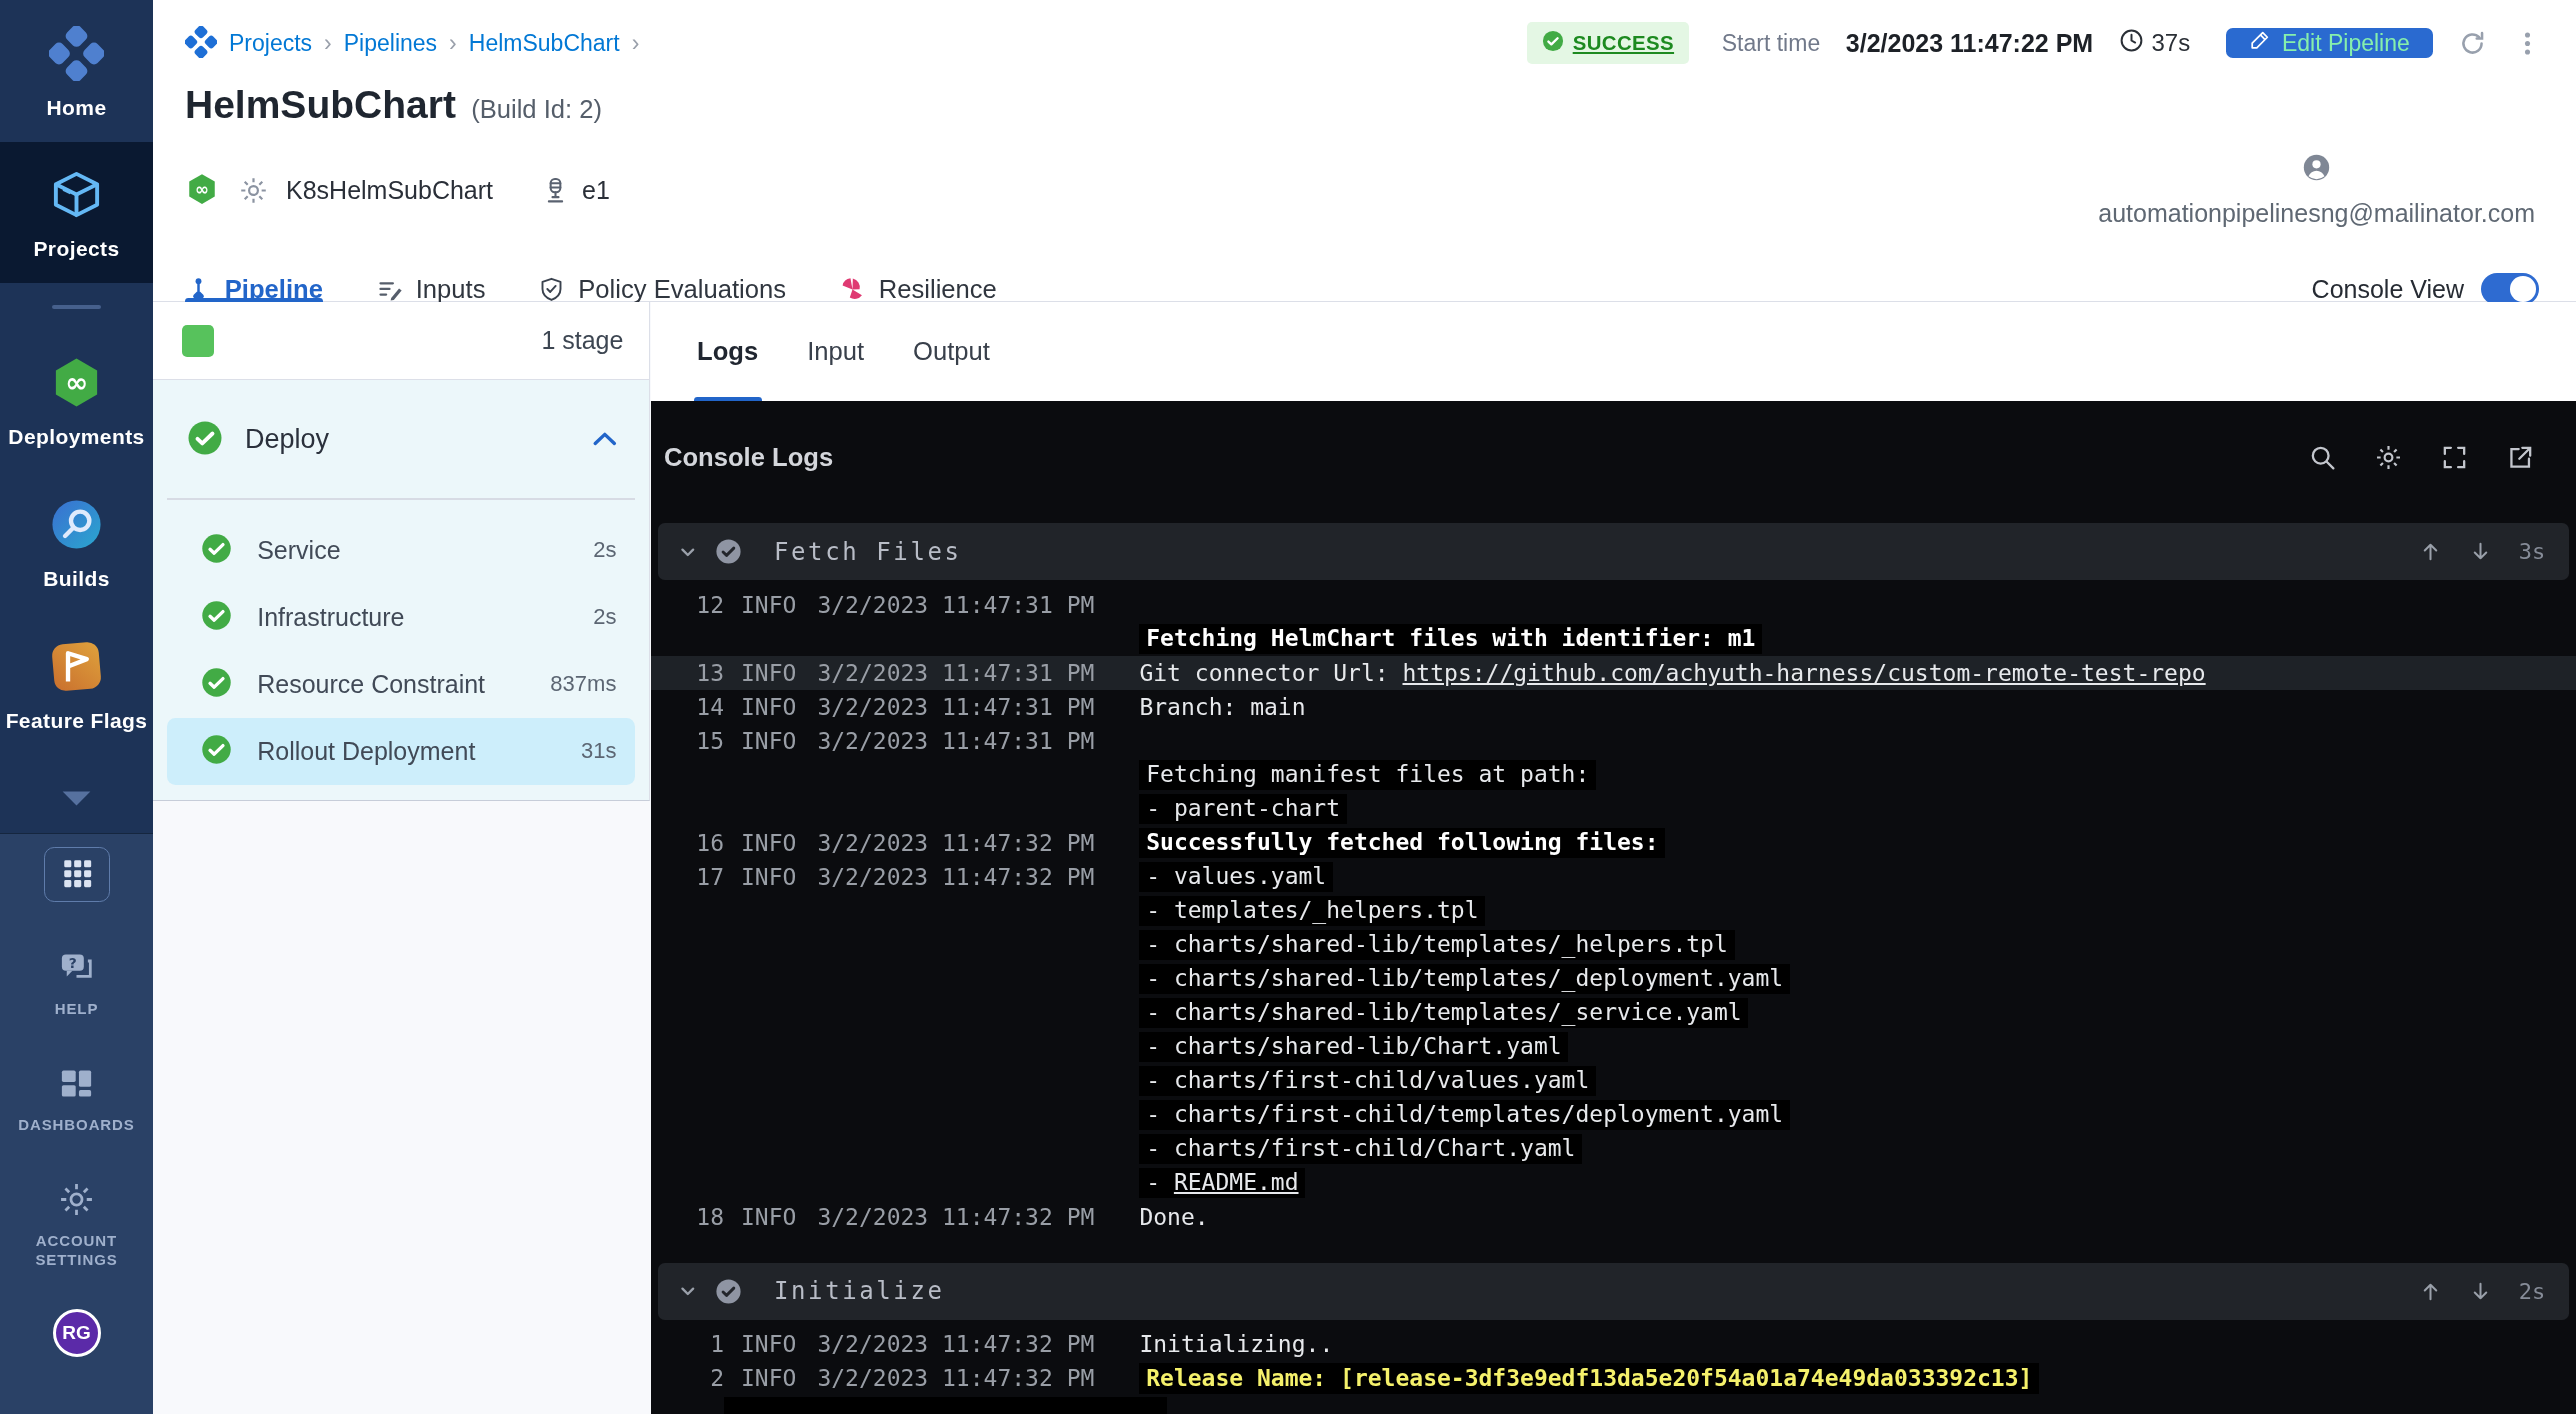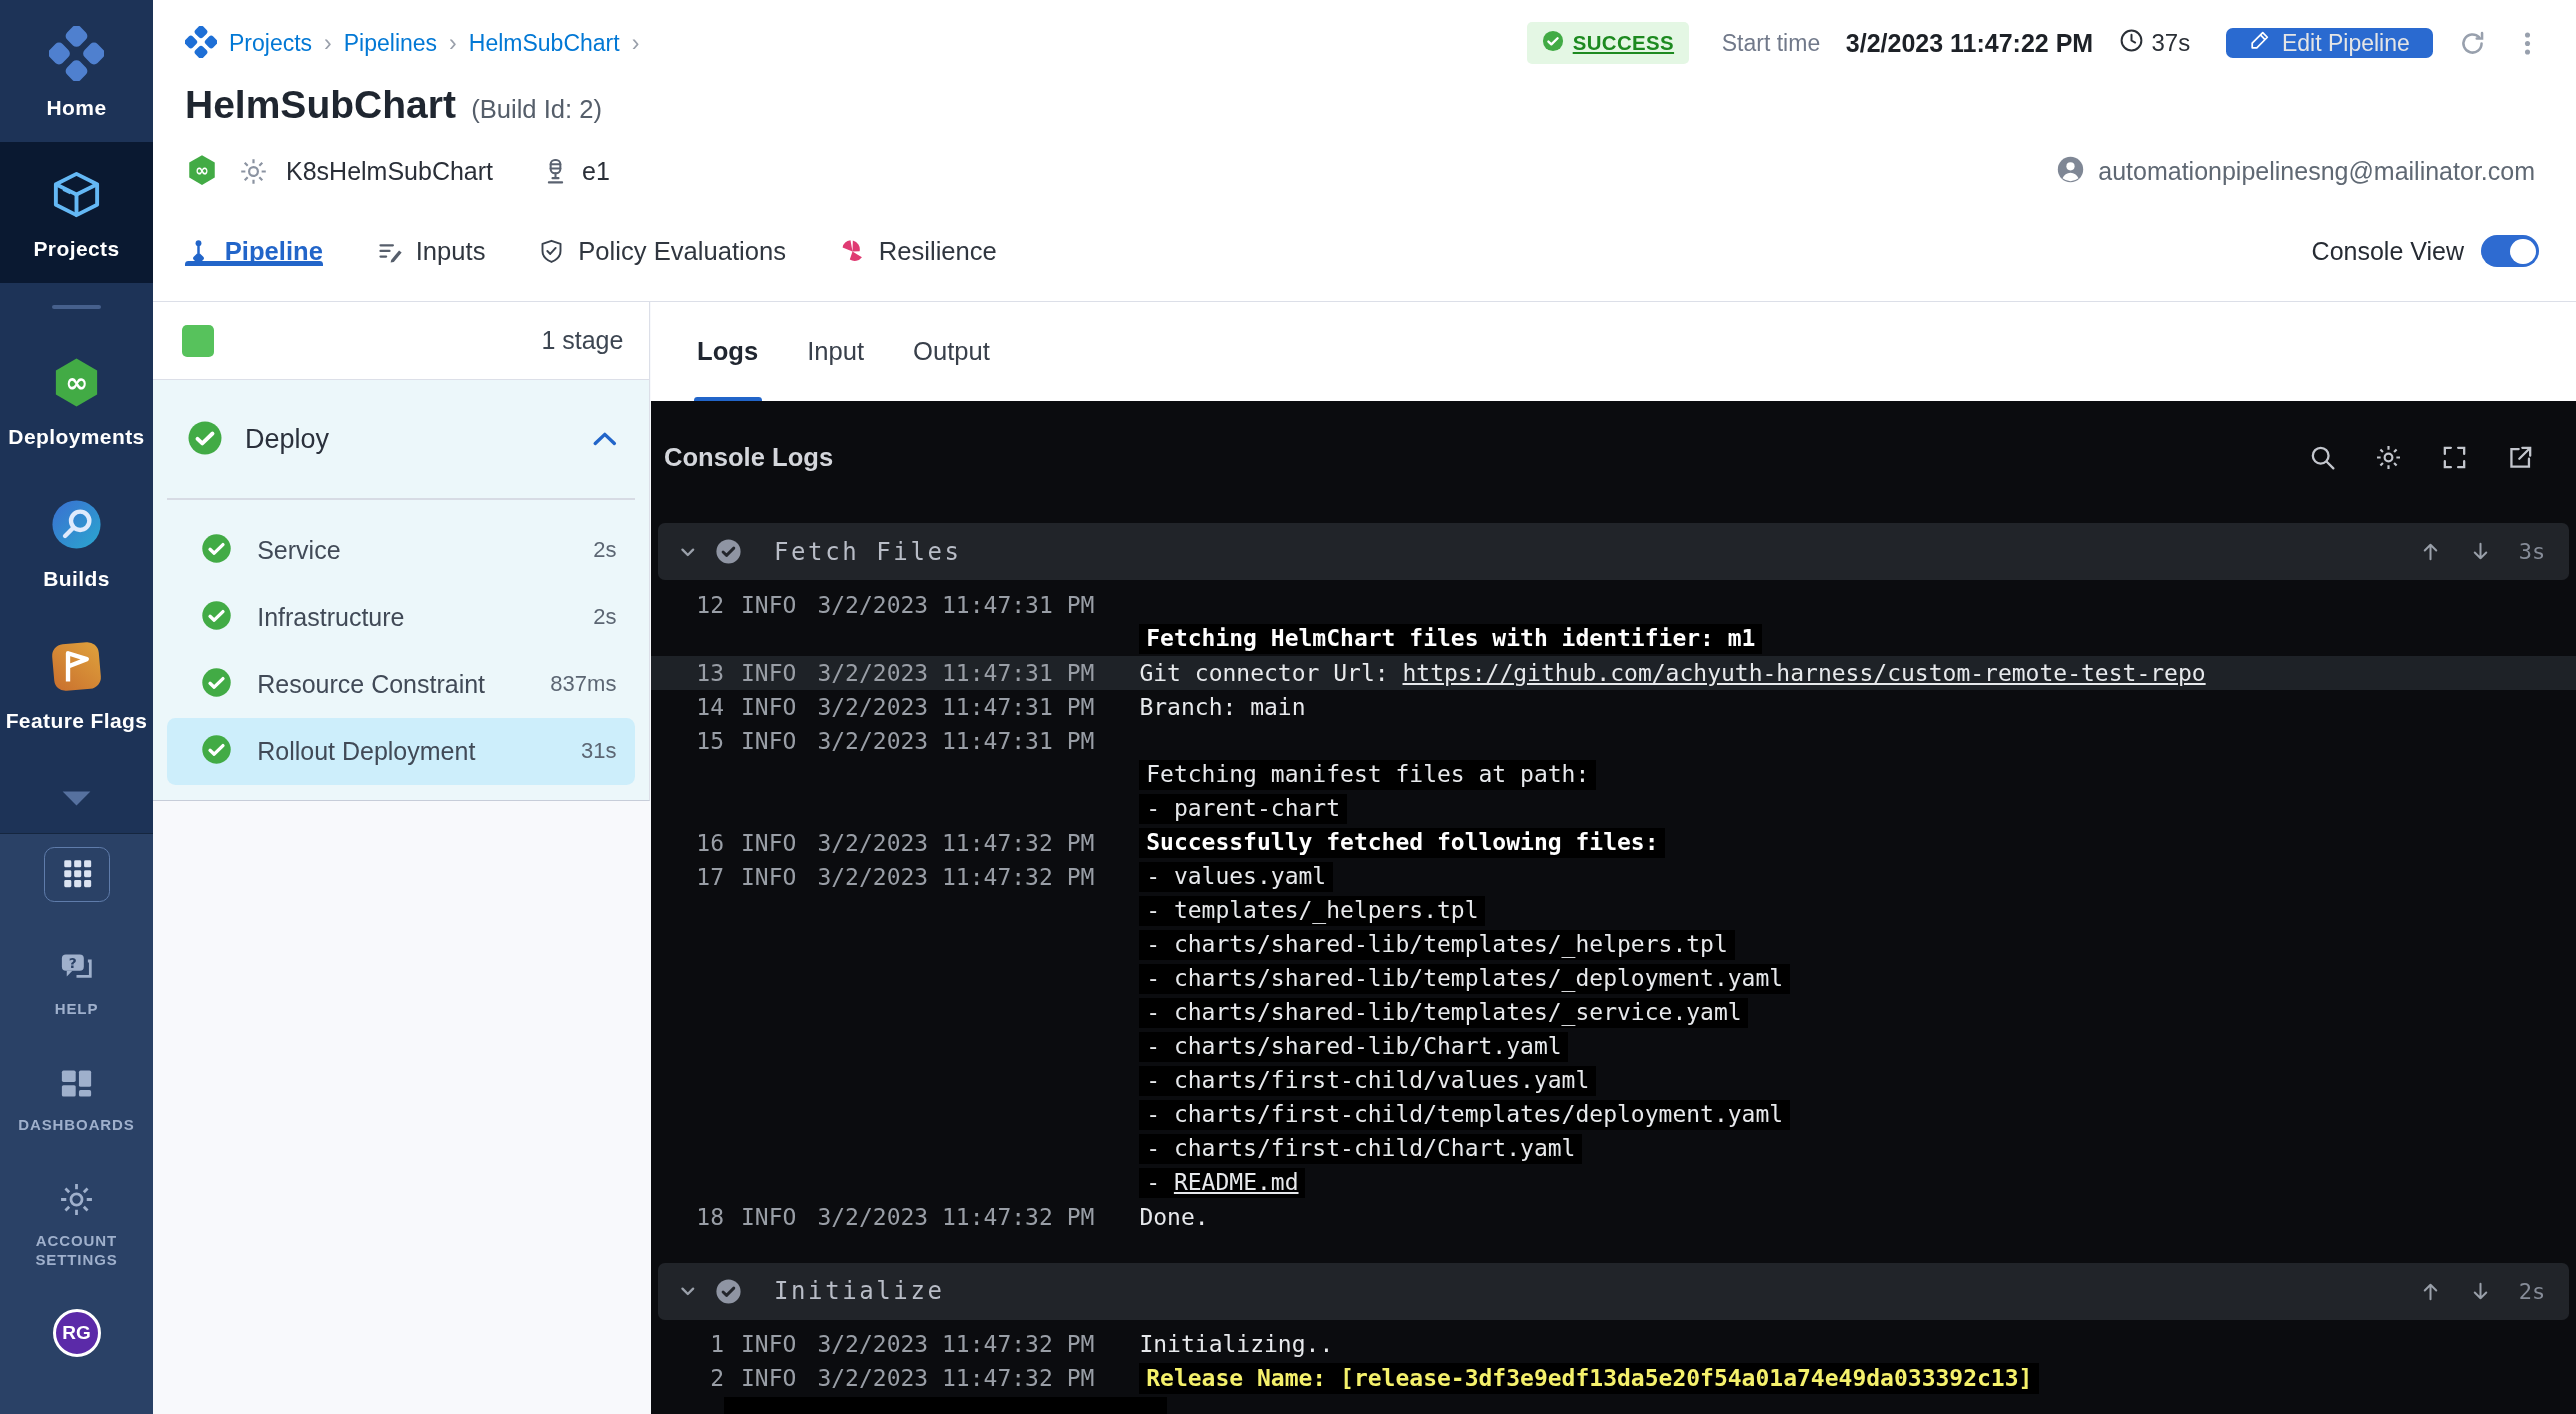--- a/index.html
+++ b/index.html
@@ -42,37 +42,37 @@
   .crumb-sep { color:#9aa0ab; font-size:23px; }
   .run-meta { margin-left:auto; display:flex; align-items:center; gap:25.6px; }
   #status-badge { display:flex; align-items:center; gap:8.5px; background:#e4f7e4;
     border-radius:5.1px; padding:7.7px 15.3px; }
   #status-badge .icn svg { width:22px; height:22px; }
   #status-badge span { color:#1d8a20; font-size:20.4px; font-weight:bold; letter-spacing:0.4px;text-decoration:underline; }
   .start-label { color:#71798a; font-size:23px; margin-left:6.8px; }
   .start-value { color:#1d2127; font-size:25px; font-weight:600; }
   .dur-wrap { display:flex; align-items:center; gap:7.7px; color:#2a2f36; font-size:24px; }
   .dur-wrap .icn svg { width:25px; height:25px; }
-  #edit-btn { display:flex; align-items:center; gap:11px; background:#2a6ad0; color:#e5e5e5;
+  #edit-btn { display:flex; align-items:center; gap:11px; background:#2a6ad0; color:#86efac;
     font-size:23px; padding:1px 23px; border-radius:6.8px; border:none; cursor:pointer; margin-left:10.2px; }
   #edit-btn .icn svg { width:22px; height:22px; }
   .tool-icon { color:#98a0ad; cursor:pointer; display:flex; }
   .tool-icon svg { width:29px; height:29px; }
   .title-row { display:flex; align-items:baseline; gap:15.3px; padding-left:32px; margin-top:19px; }
   #page-title { color:#1f2630; font-size:39px; font-weight:bold; }
   #build-id { color:#555e6a; font-size:25.6px; }
   .info-row { display:flex; align-items:center; padding:0 41px 0 32px; margin-top:25.6px; }
   .info-row .icn svg { width:34px; height:34px; }
   .svc-gear { color:#8b93a1; margin-left:19px; display:flex; }
   .svc-gear svg { width:31px; height:31px; }
   #svc-name { color:#2a2f38; font-size:25px; margin-left:17px; }
   .env-icn { color:#5a6270; margin-left:48px; display:flex; }
   .env-icn svg { width:29px; height:29px; }
   #env-name { color:#2a2f38; font-size:25px; margin-left:12px; }
-  .email-wrap { margin-left:auto; display:flex; align-items:center; gap:13.6px; }
+  .email-wrap { margin-left:auto; display:flex; align-items:center; gap:13.6px;flex-direction:column; }
   .email-wrap .icn svg { width:29px; height:29px; }
   #user-email { color:#5f6873; font-size:25px; }
   .tab-row { display:flex; align-items:center; padding-left:32px; margin-top:24px; height:75px; }
   .mtab { display:flex; align-items:center; gap:12.8px; margin-right:53px; position:relative;
     font-size:25.6px; color:#30363f; cursor:pointer; }
   .mtab .icn { display:flex; }
   .mtab .icn svg { width:27px; height:27px; }
   .mtab.active { color:#2265c9; font-weight:600; }
   .mtab.active::after { content:""; position:absolute; left:0; right:0; bottom:0; height:5.1px;
     background:#2265c9; border-radius:3.4px 3.4px 0 0; }

